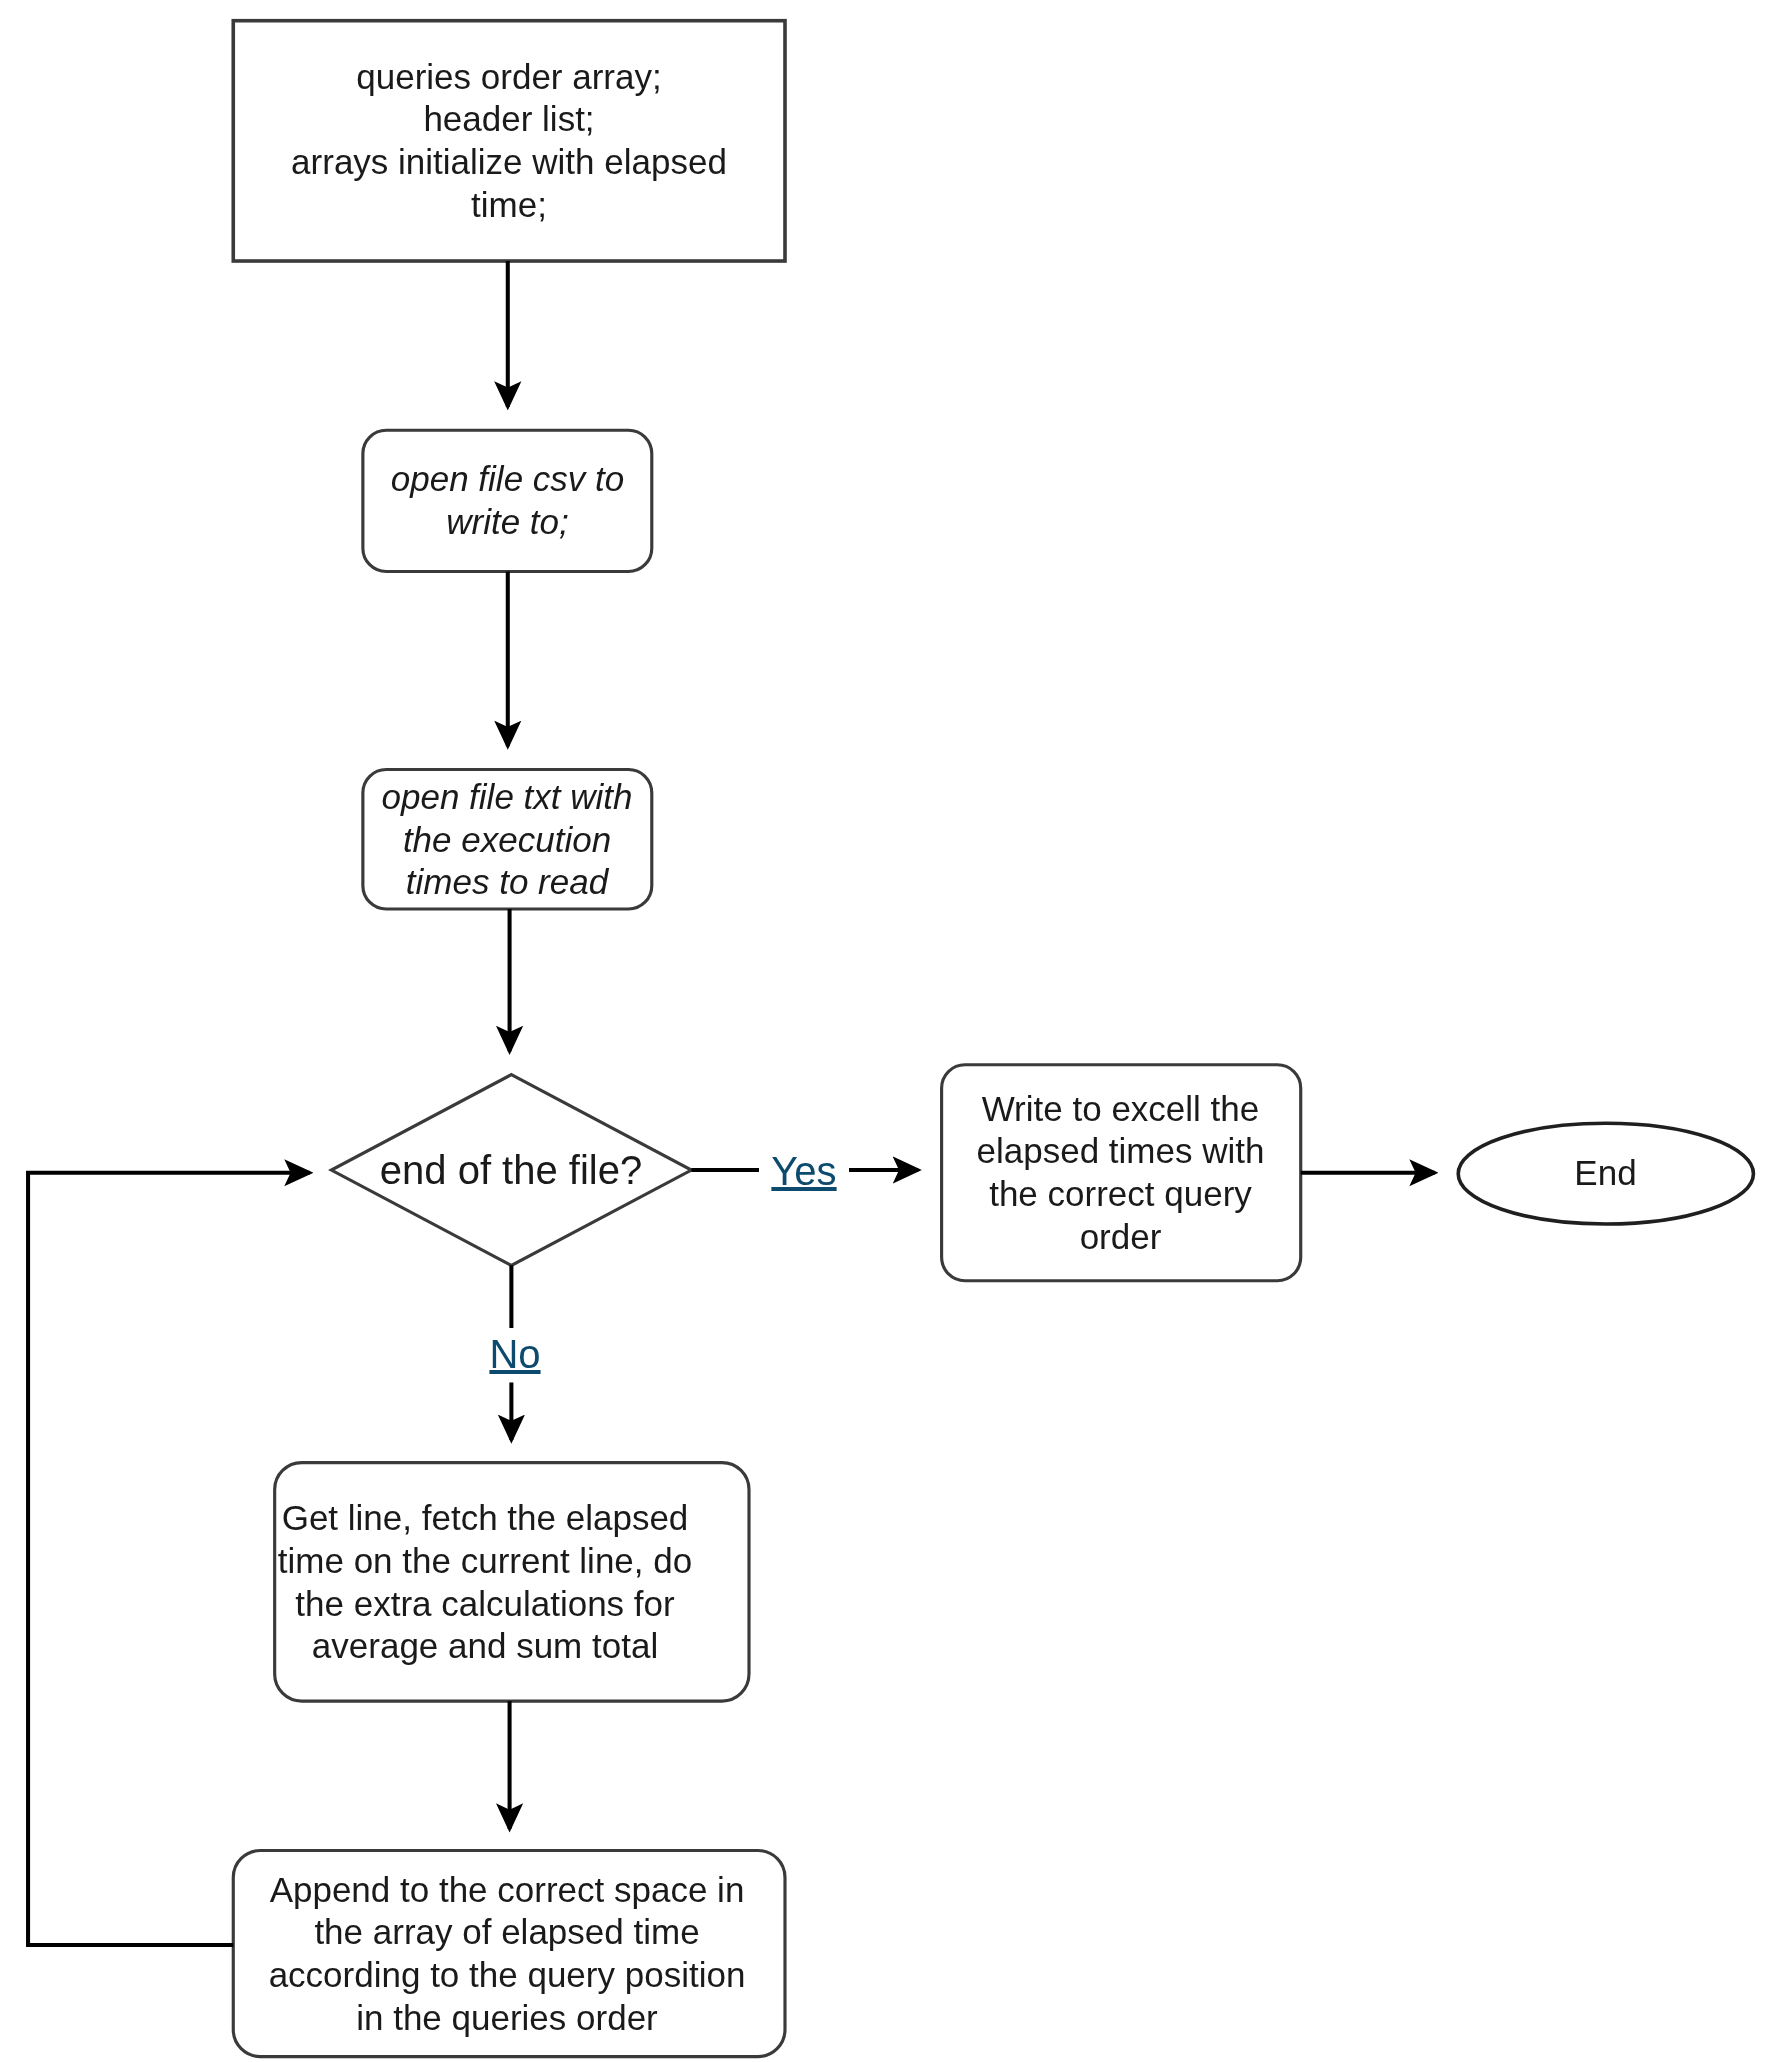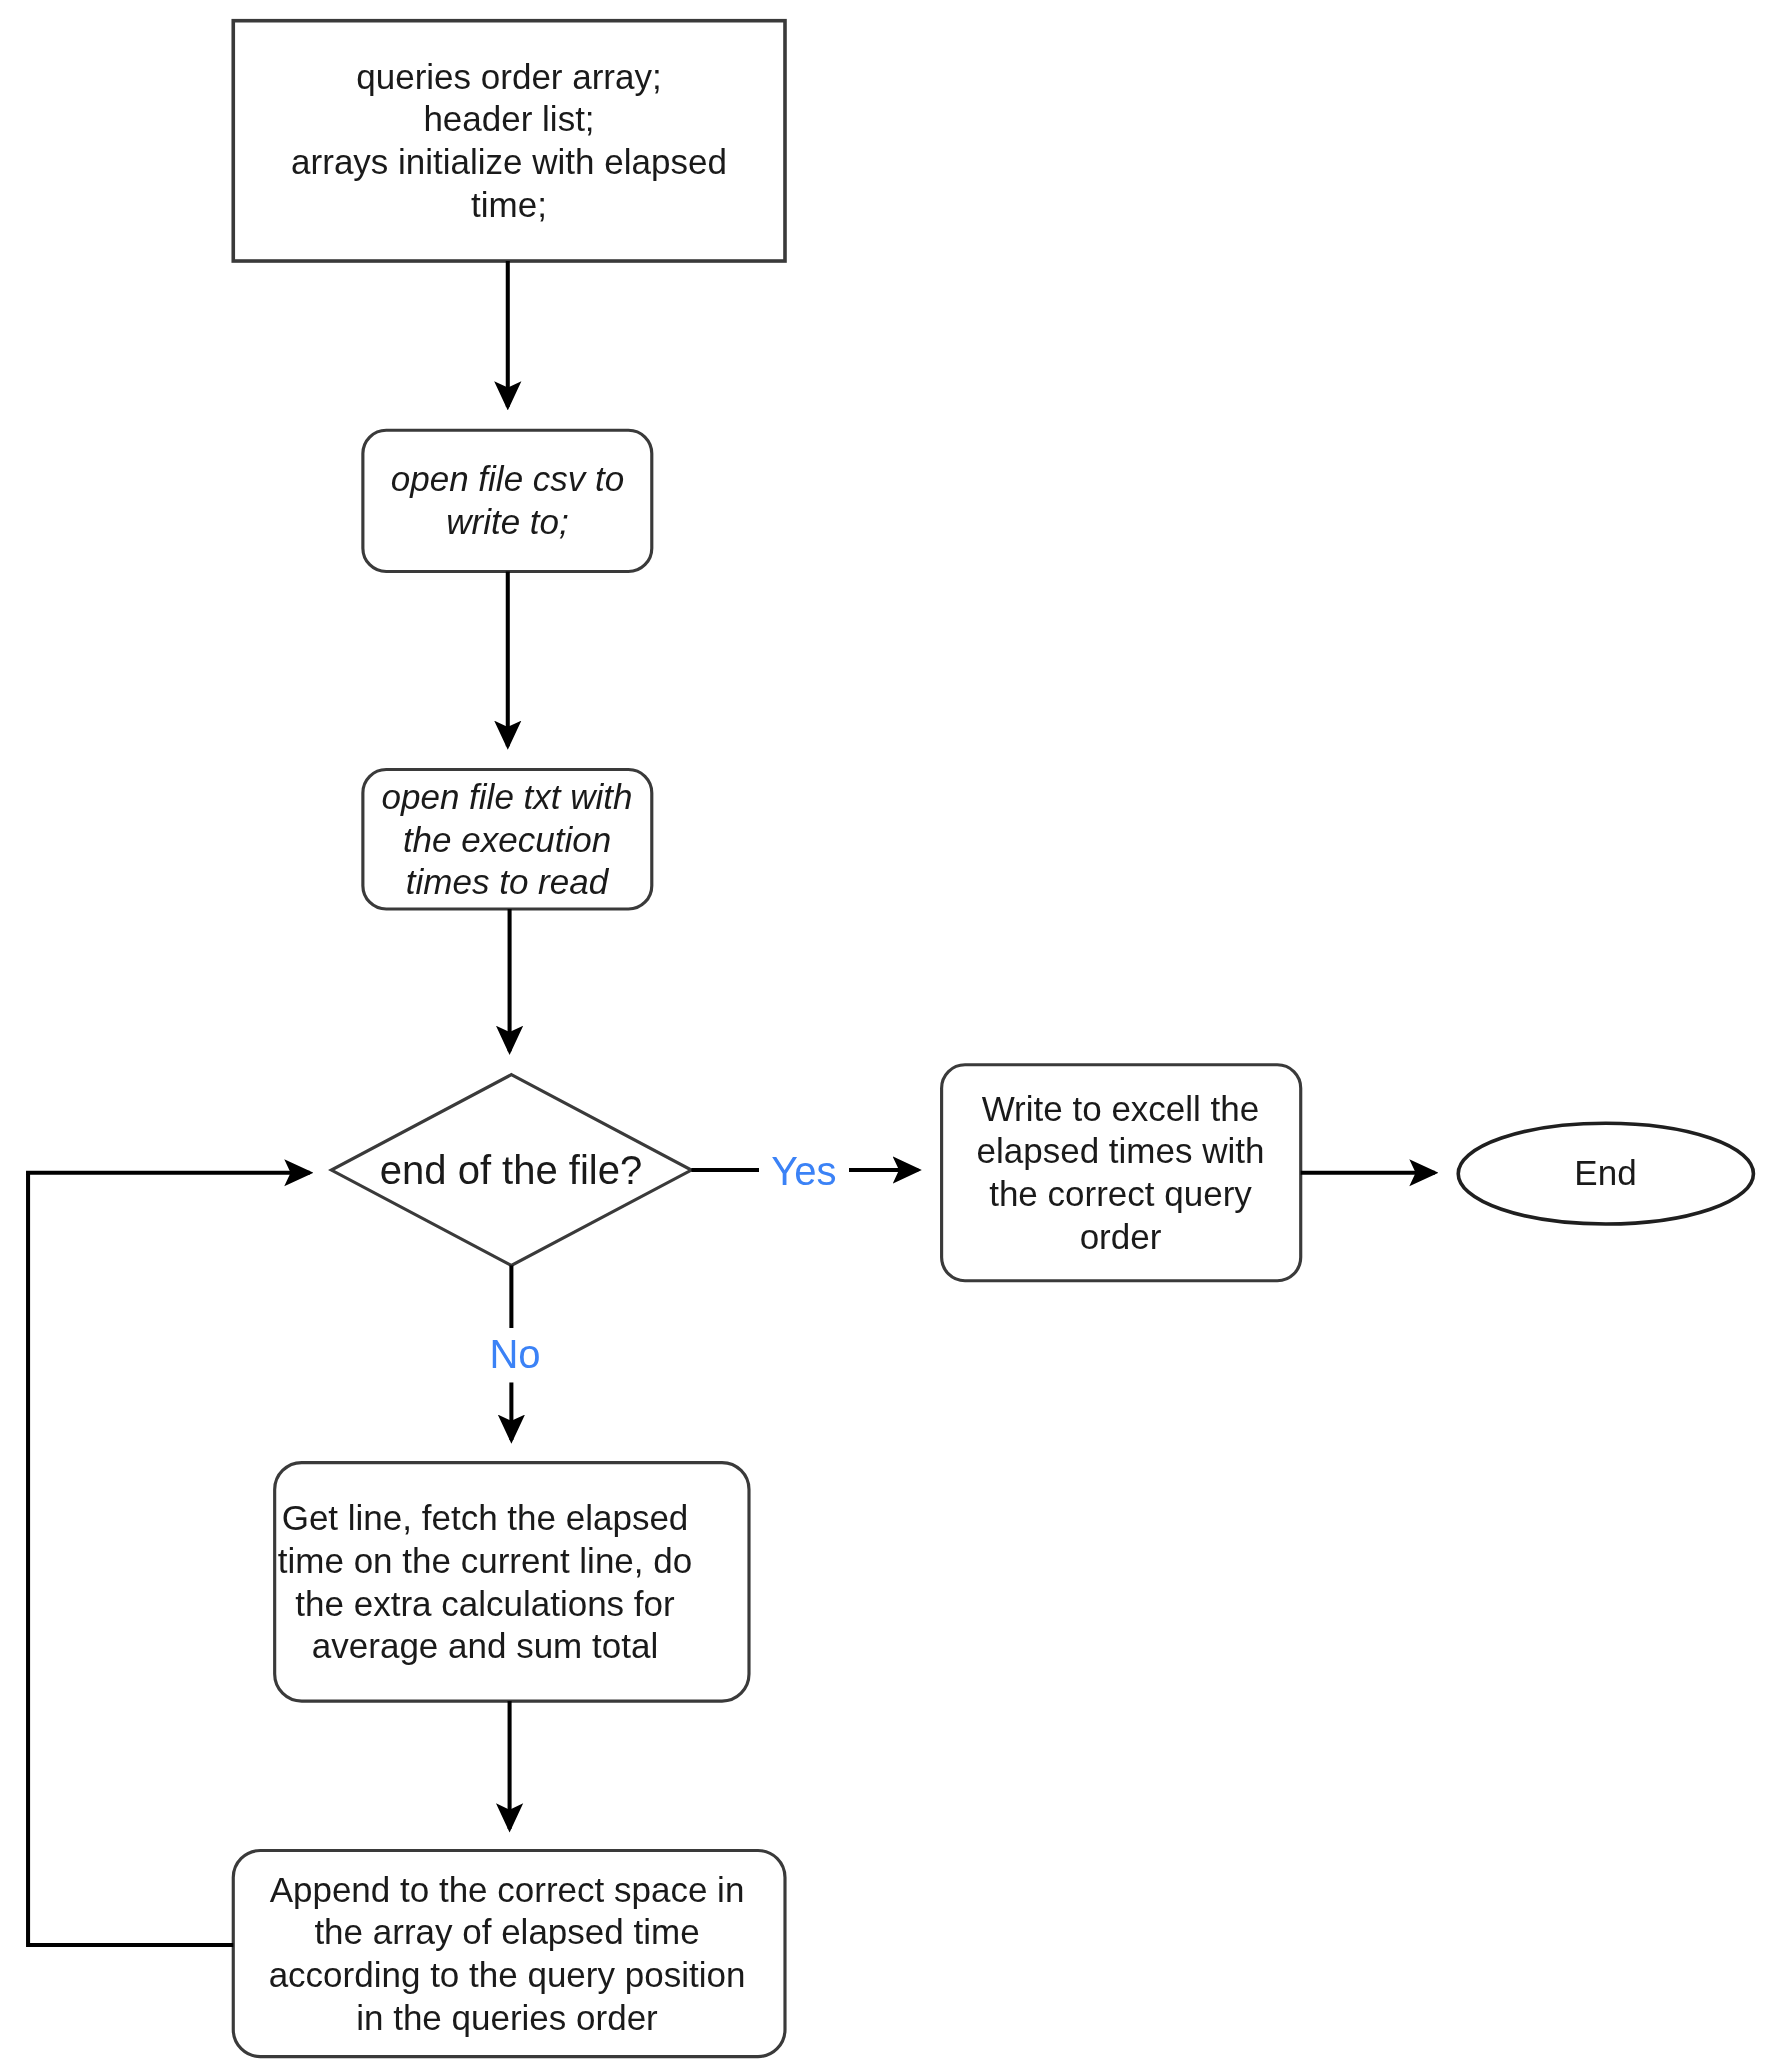--- a/index.html
+++ b/index.html
@@ -33,24 +33,25 @@
     white-space: pre-line;
     line-height: 1.22;
     pointer-events: none;
   }
   .edge-label {
     position: absolute;
     display: flex;
     align-items: center;
     justify-content: center;
     text-align: center;
-    color: #3b82f6;
+    color: #0c4a6e;
     font-family: "Liberation Sans", sans-serif;
     background: #ffffff;
     line-height: 1;
+    text-decoration: underline;
   }
   
   #label-init        { left:233px;  top:21px;   width:552px; height:240px; font-size:35px; }
   #label-open-csv    { left:363px;  top:430px;  width:289px; height:141px; font-size:35px;font-style:italic; }
   #label-open-txt    { left:360px;  top:770px;  width:294px; height:140px; font-size:35px;font-style:italic; }
   #label-decision    { left:331px;  top:1076px; width:360px; height:189px; font-size:40px; }
   #label-write-excel { left:941px; top:1065px; width:359px; height:216px; font-size:35px; }
   #label-end         { left:1458px; top:1123px; width:295px; height:101px; font-size:35px; }
   #label-get-line    { left:275px;  top:1463px; width:420px; height:239px; font-size:35px; }
   #label-append      { left:233px;  top:1851px; width:548px; height:206px; font-size:35px; }

